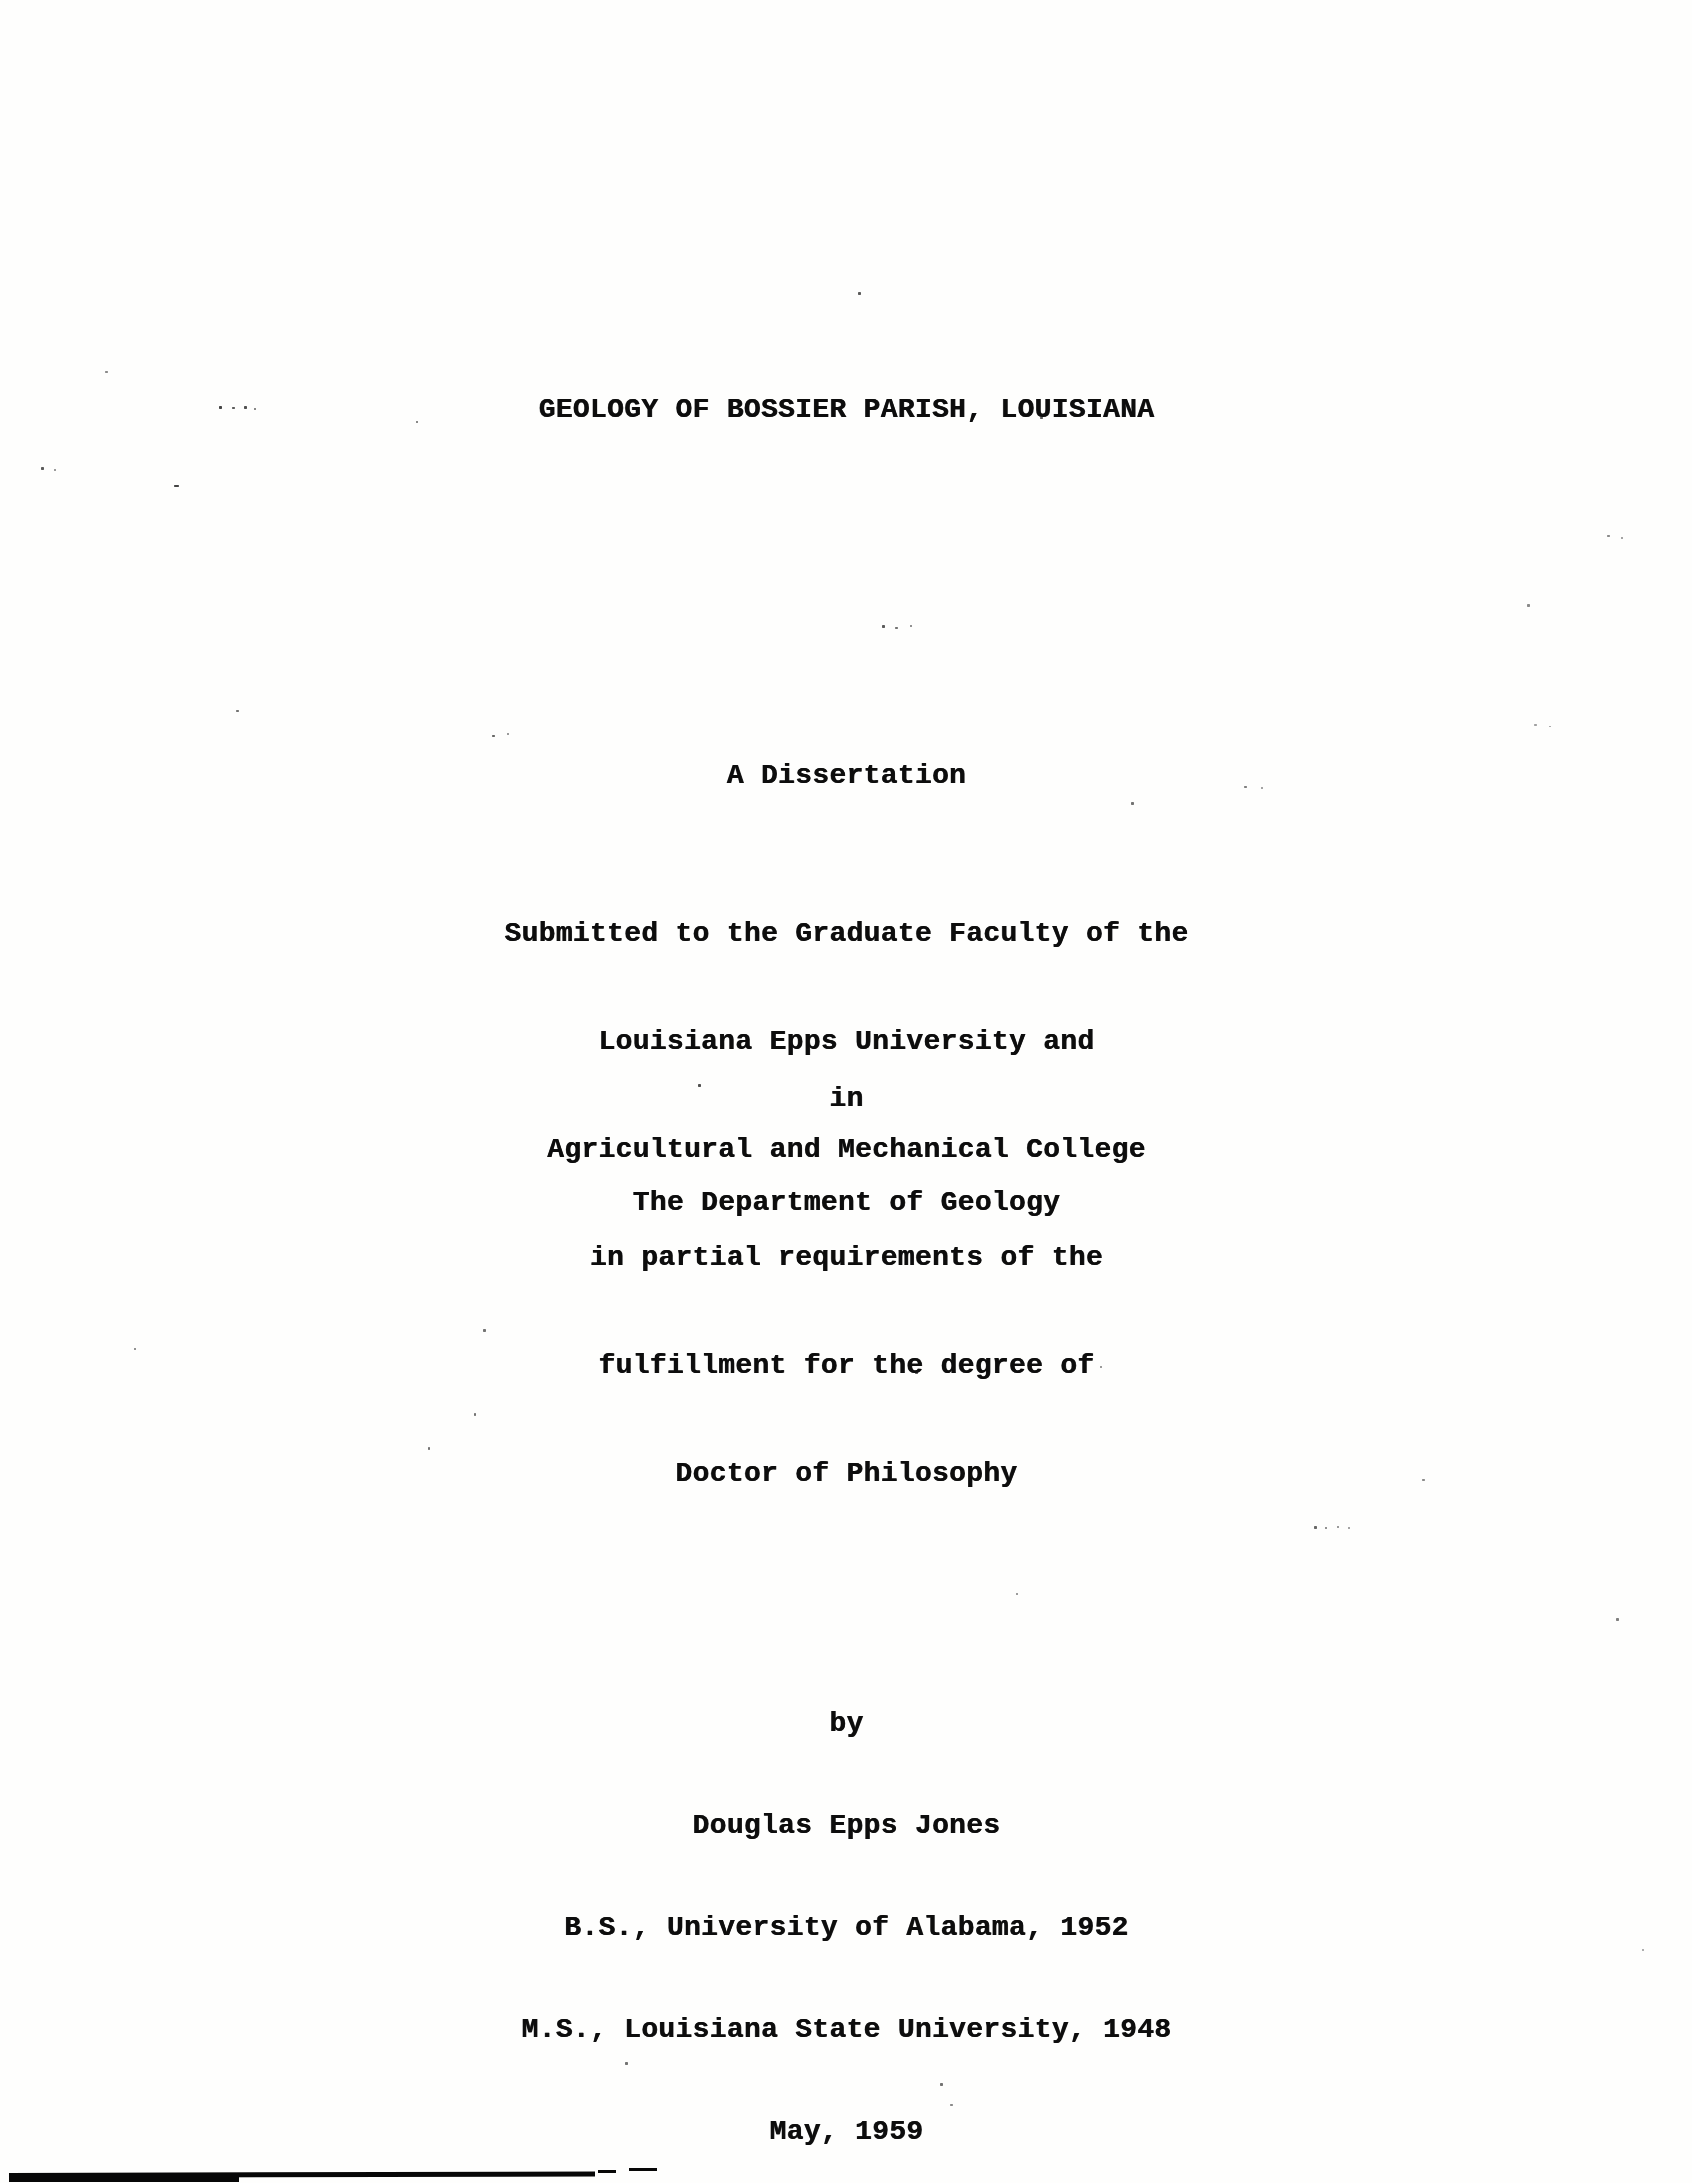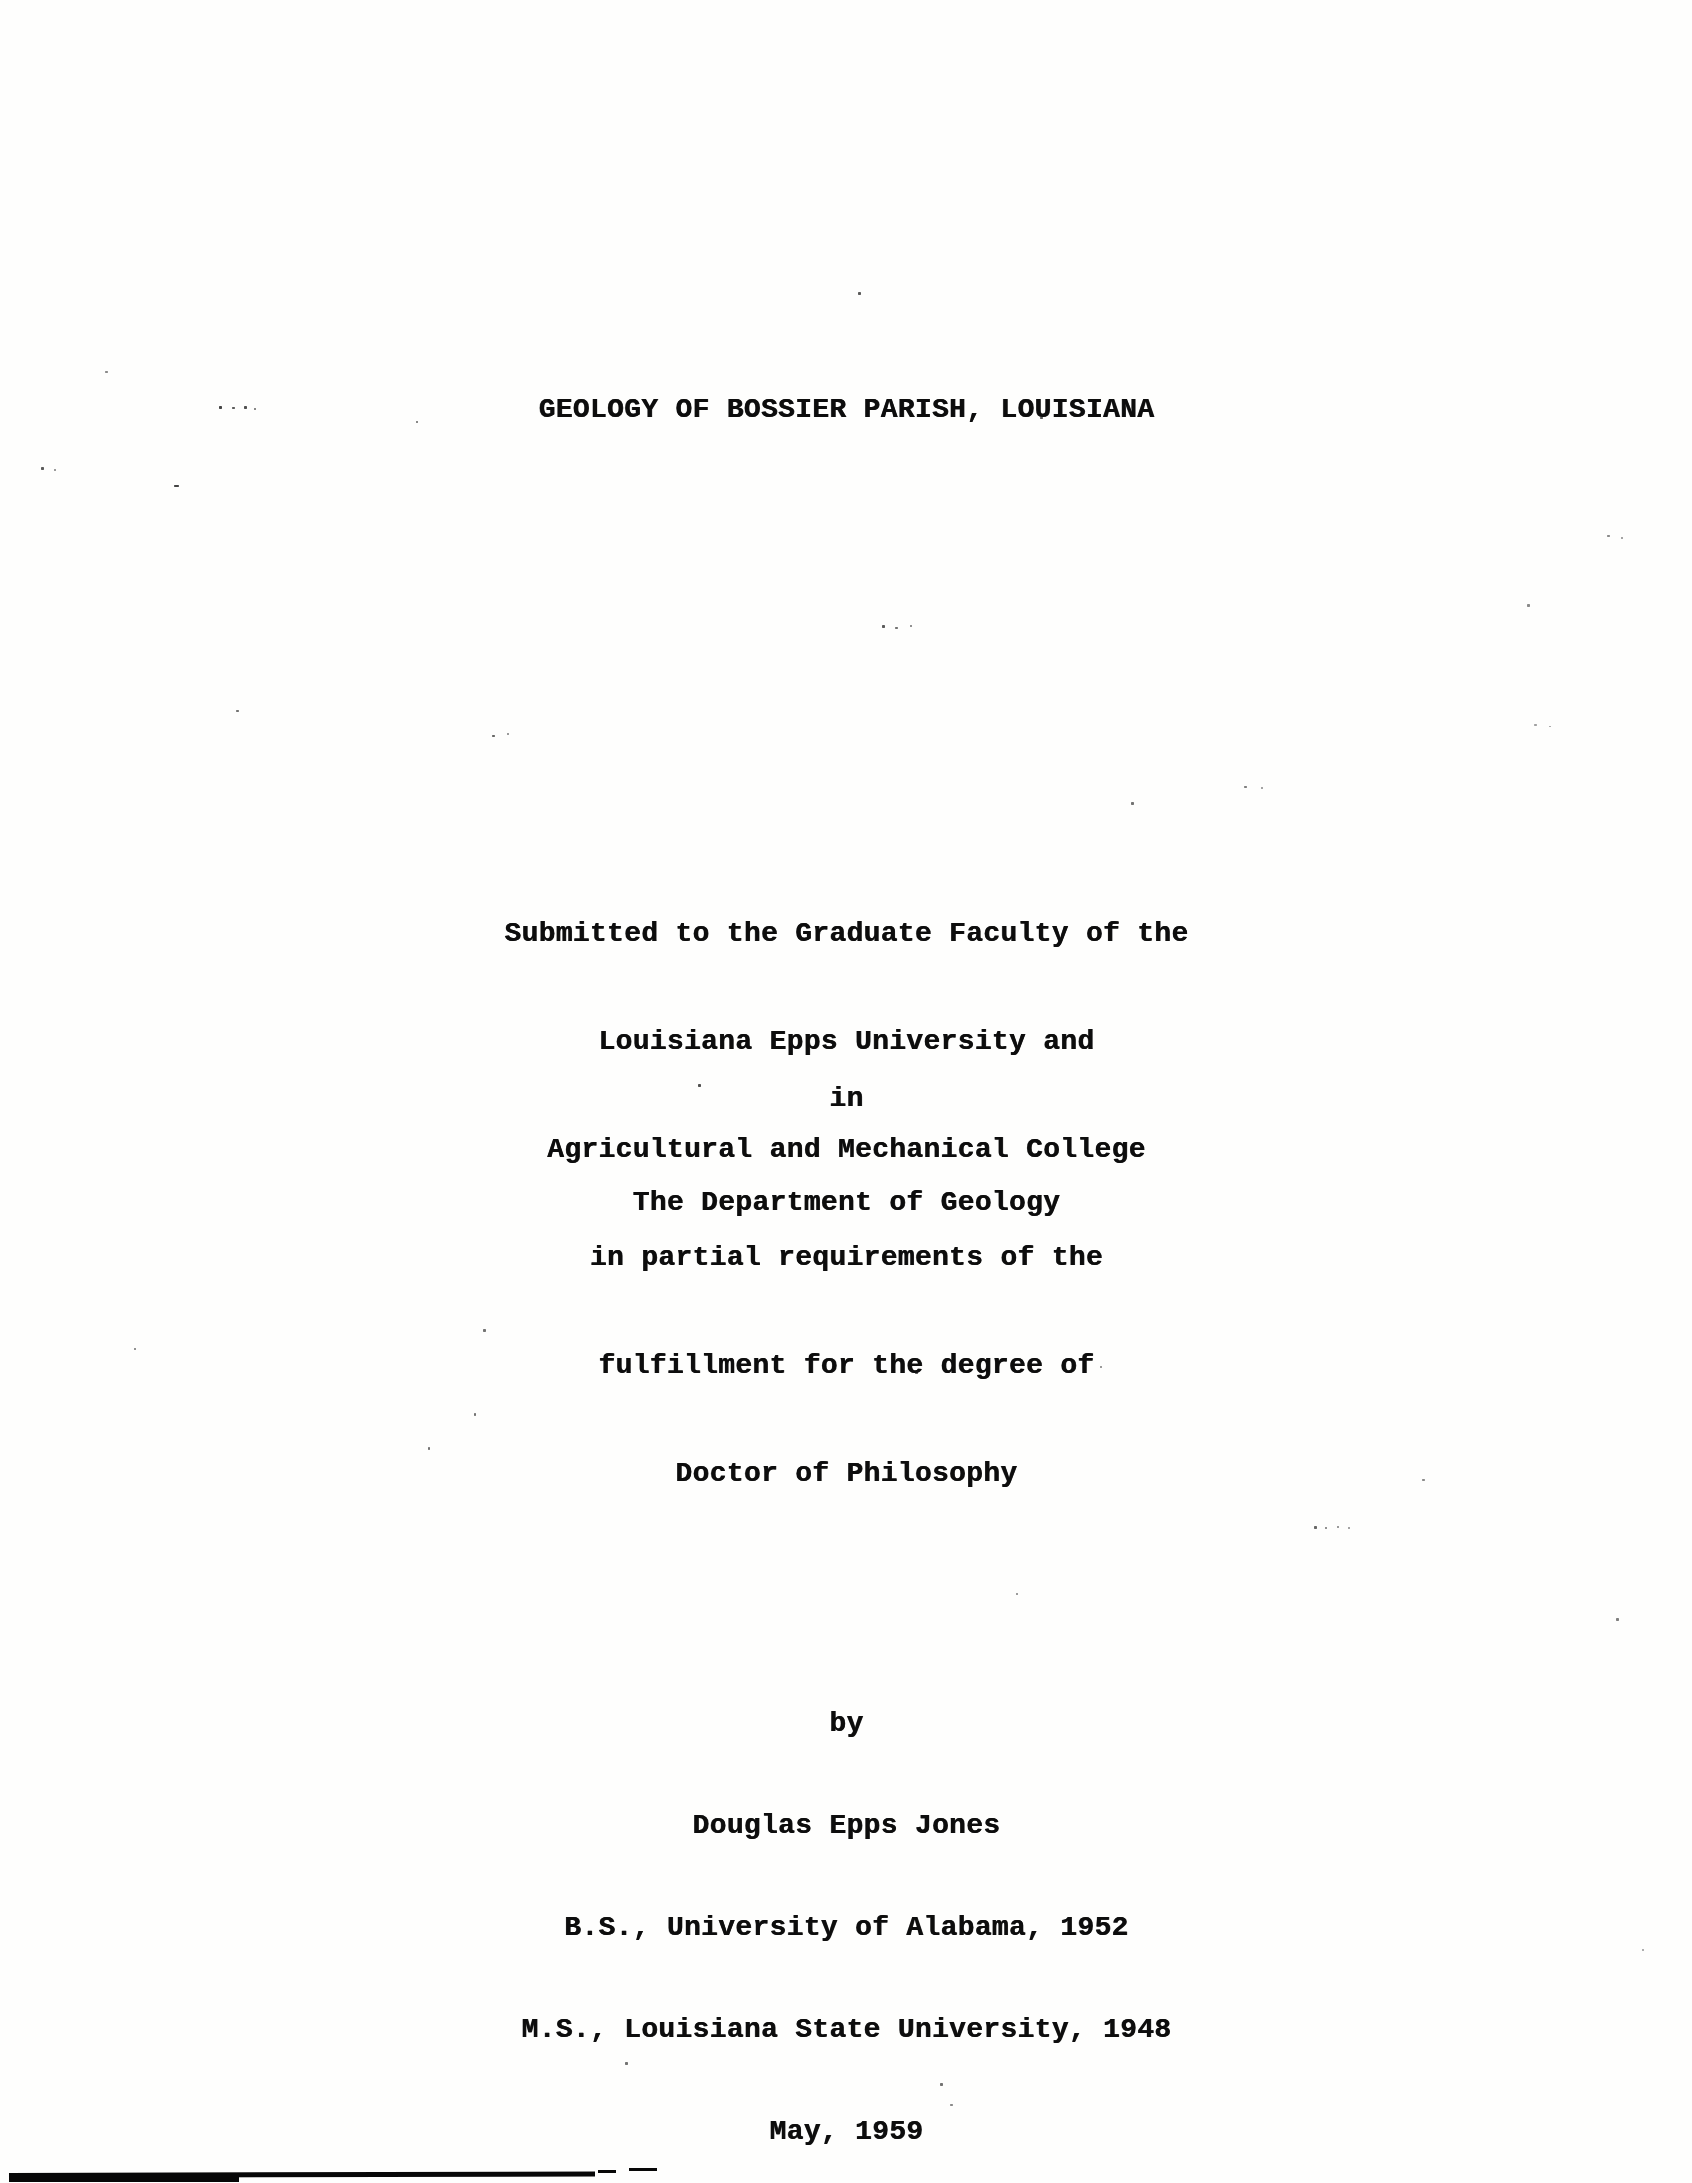--- a/index.html
+++ b/index.html
@@ -50,20 +50,21 @@
     pointer-events: none;
   }
 </style>
 </head>
 <body>
 
 <div class="page">
 
   <div class="txt title-line">GEOLOGY OF BOSSIER PARISH, LOUISIANA</div>
 
+  <div class="txt dissertation">A Dissertation</div>
 
   <div class="txt submitted-block">
     <div>Submitted to the Graduate Faculty of the</div>
     <div>Louisiana Epps University and</div>
     <div>Agricultural and Mechanical College</div>
     <div>in partial requirements of the</div>
     <div>fulfillment for the degree of</div>
     <div>Doctor of Philosophy</div>
   </div>
 

